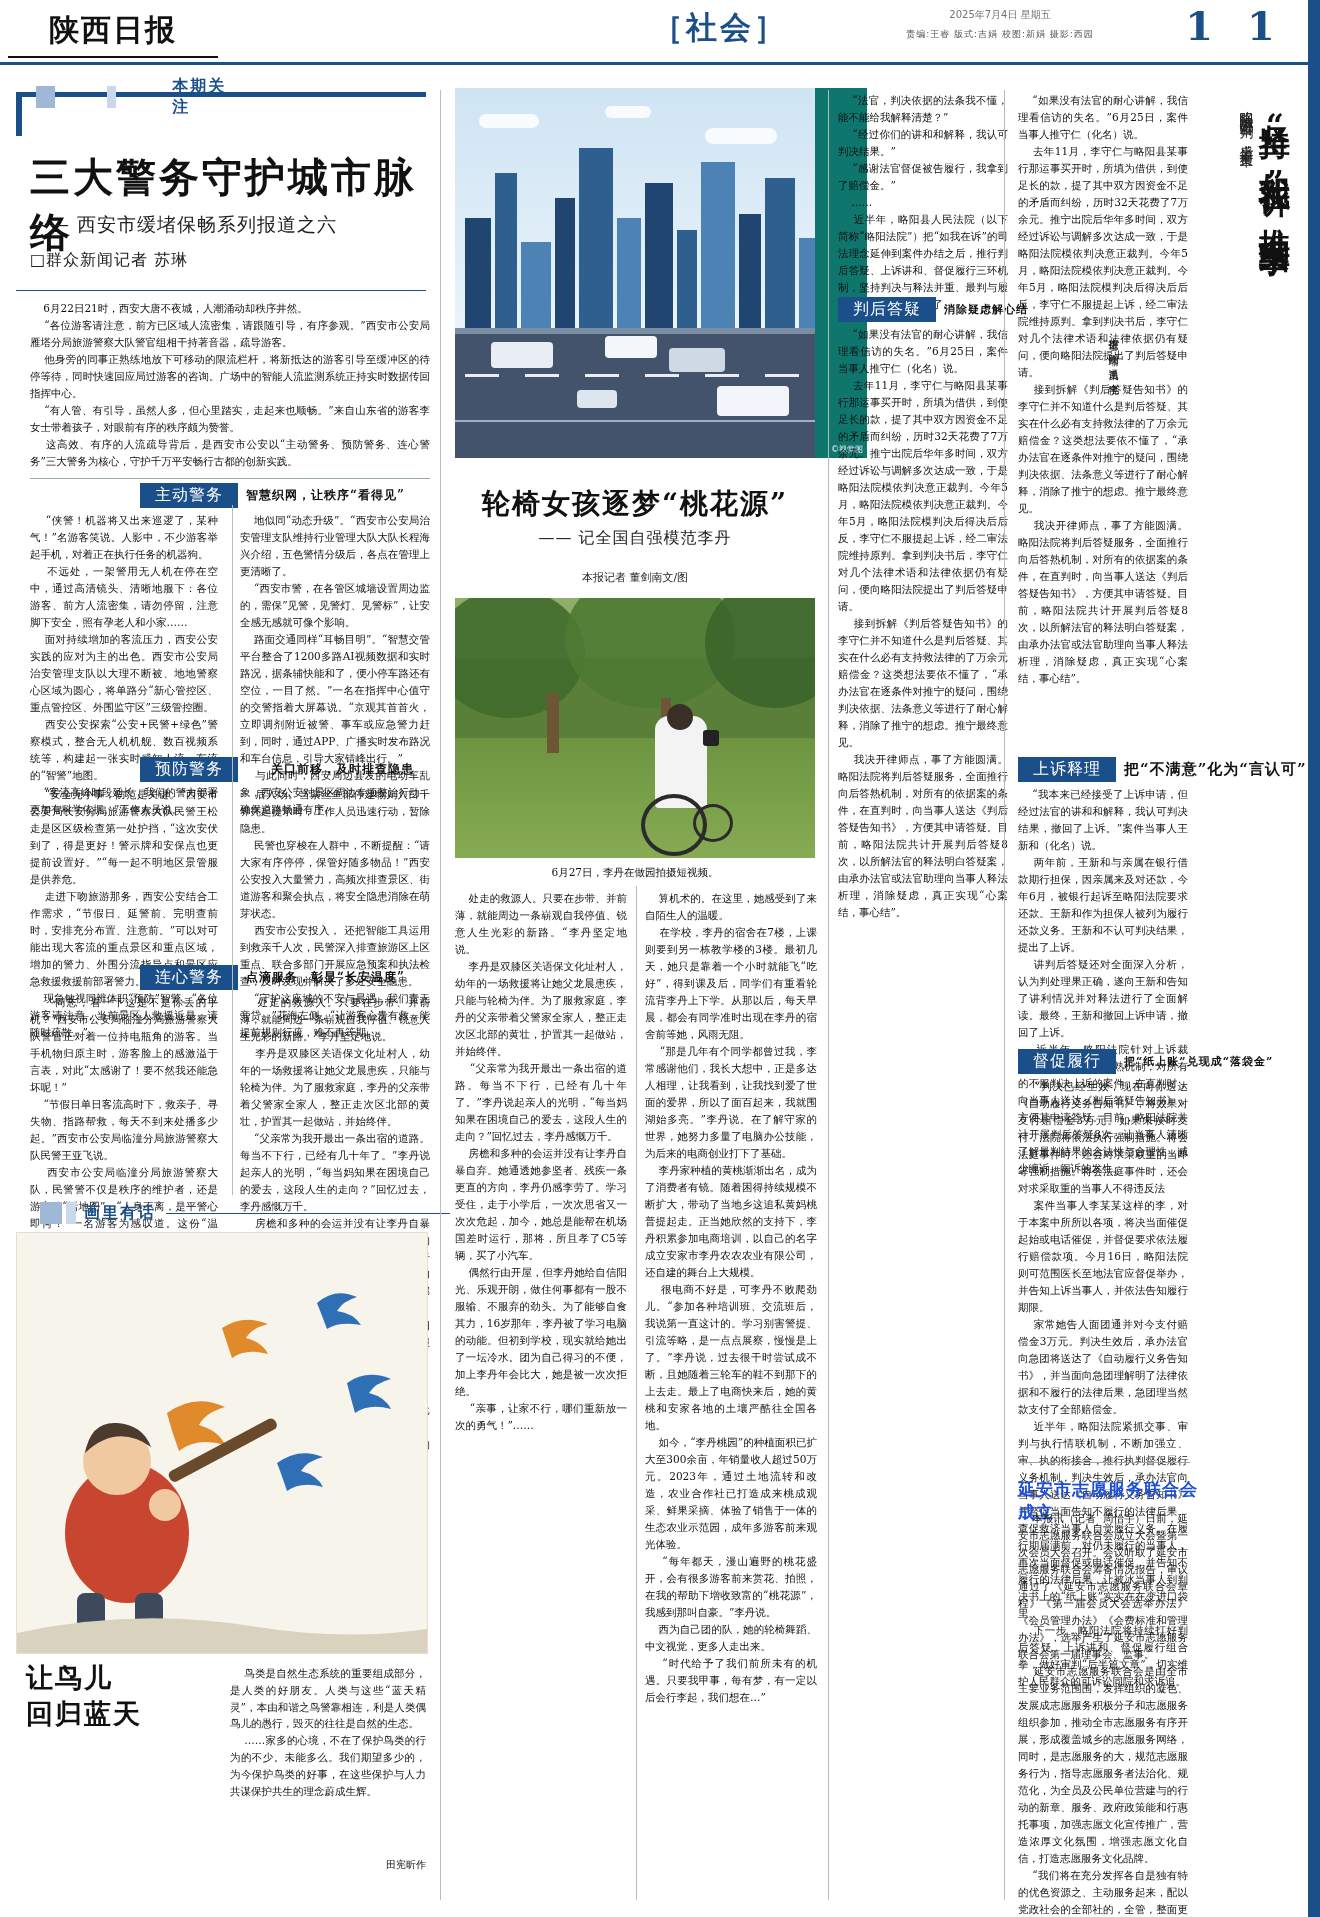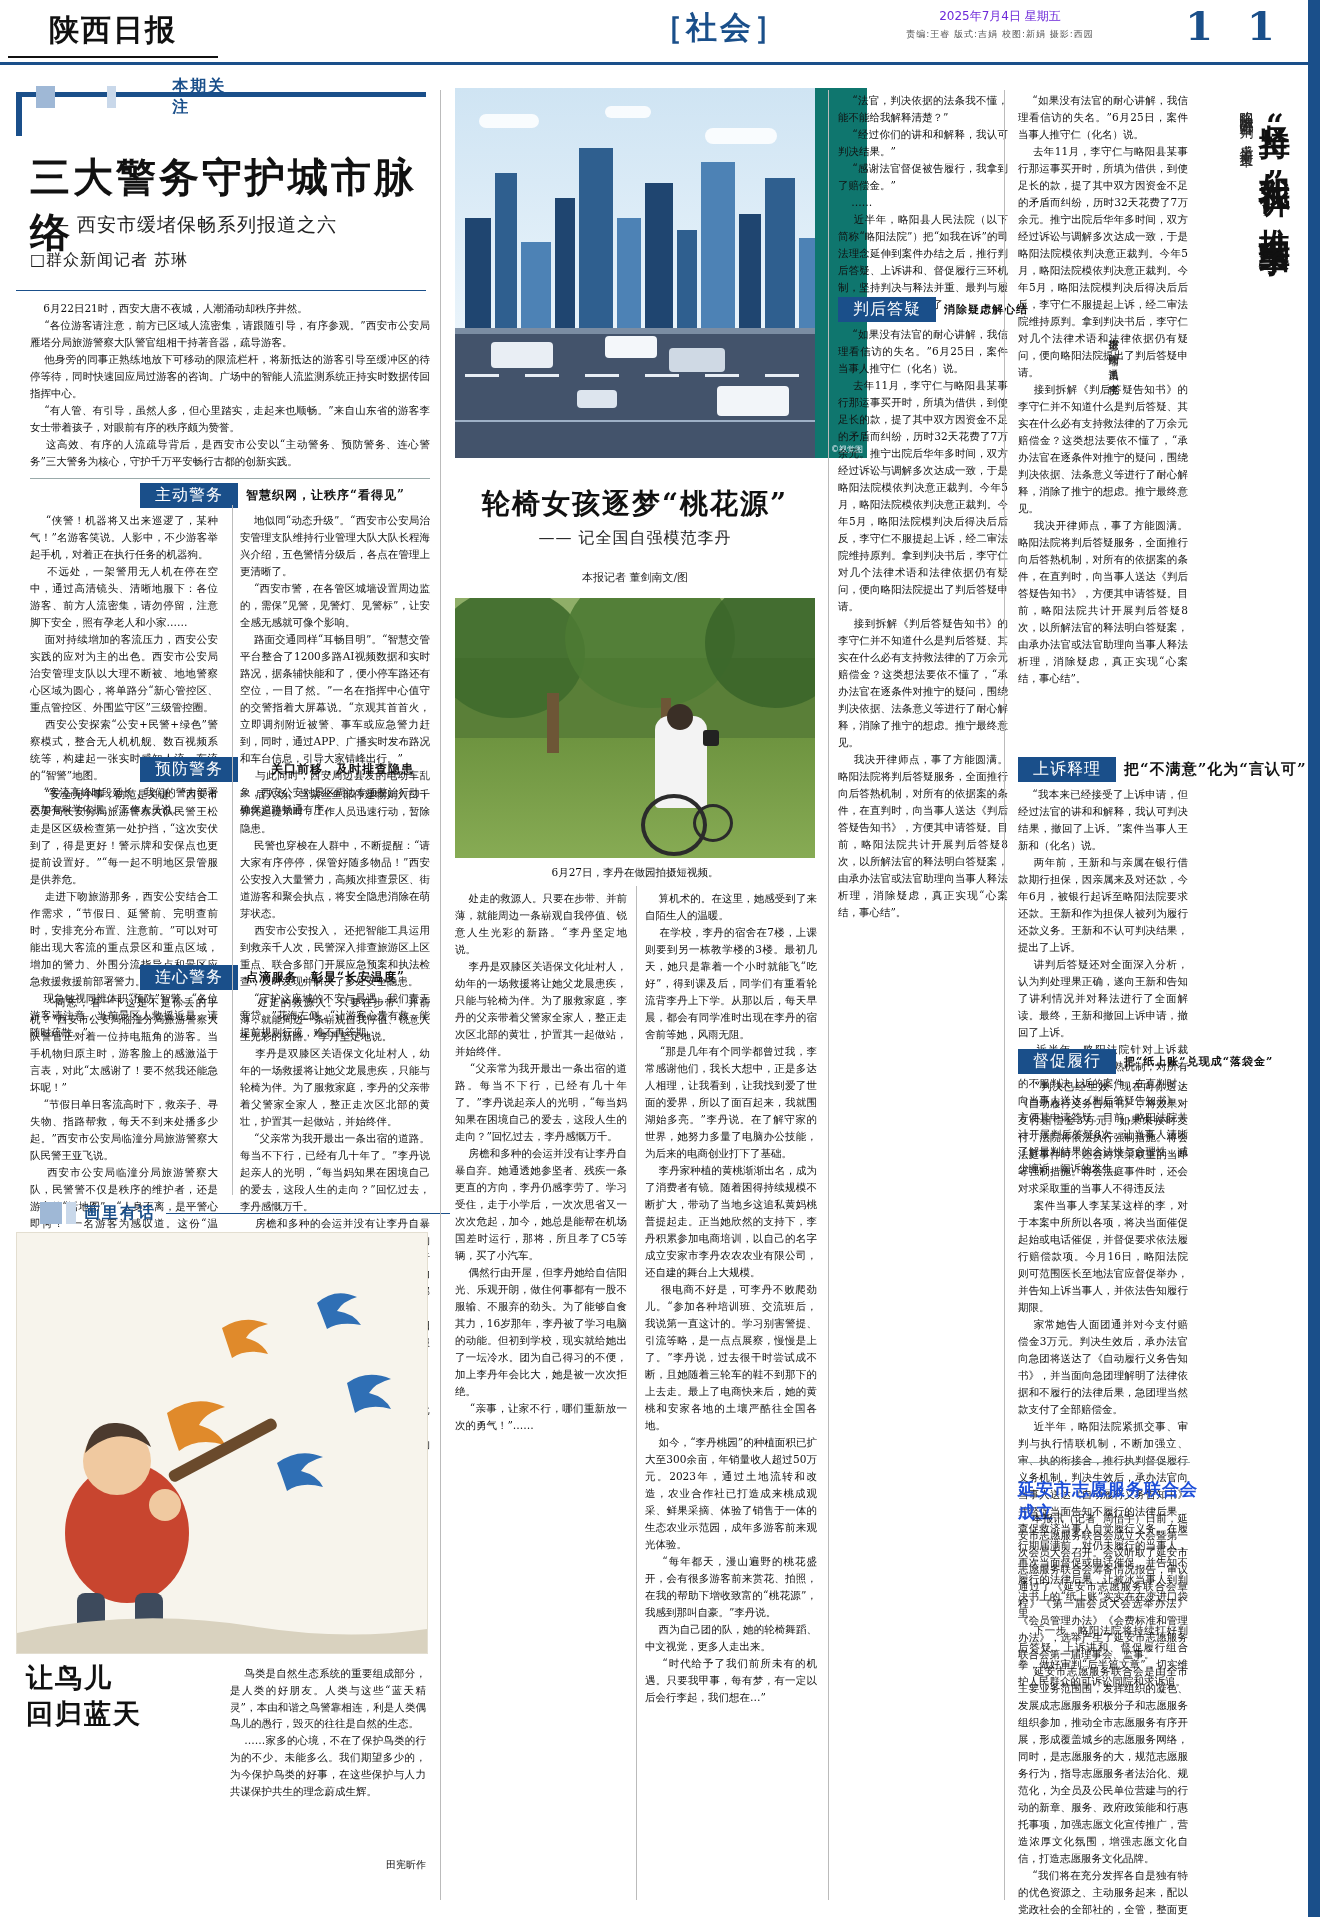--- a/index.html
+++ b/index.html
@@ -26,21 +26,21 @@
     border-bottom:2px solid #111;
   }
   .head-title{
     position:absolute;left:620px;top:6px;width:200px;height:44px;
     display:flex;align-items:center;justify-content:center;
     font-family:"DejaVu Serif","Liberation Serif",serif;
     font-size:31px;font-weight:bold;color:#1a4f8a;letter-spacing:3px;
   }
   .head-date{
     position:absolute;left:855px;top:8px;width:290px;text-align:center;
-    font-size:12px;color:#6d28d9;
+    font-size:10px;color:#737373;
   }
   .head-credit{
     position:absolute;left:845px;top:28px;width:310px;text-align:center;
     font-size:9px;color:#555;letter-spacing:1px;
   }
   .head-pageno{
     position:absolute;left:1165px;top:2px;width:140px;text-align:center;
     font-family:"DejaVu Serif","Liberation Serif",serif;
     font-size:40px;font-weight:bold;color:#1a4f8a;letter-spacing:10px;
   }

